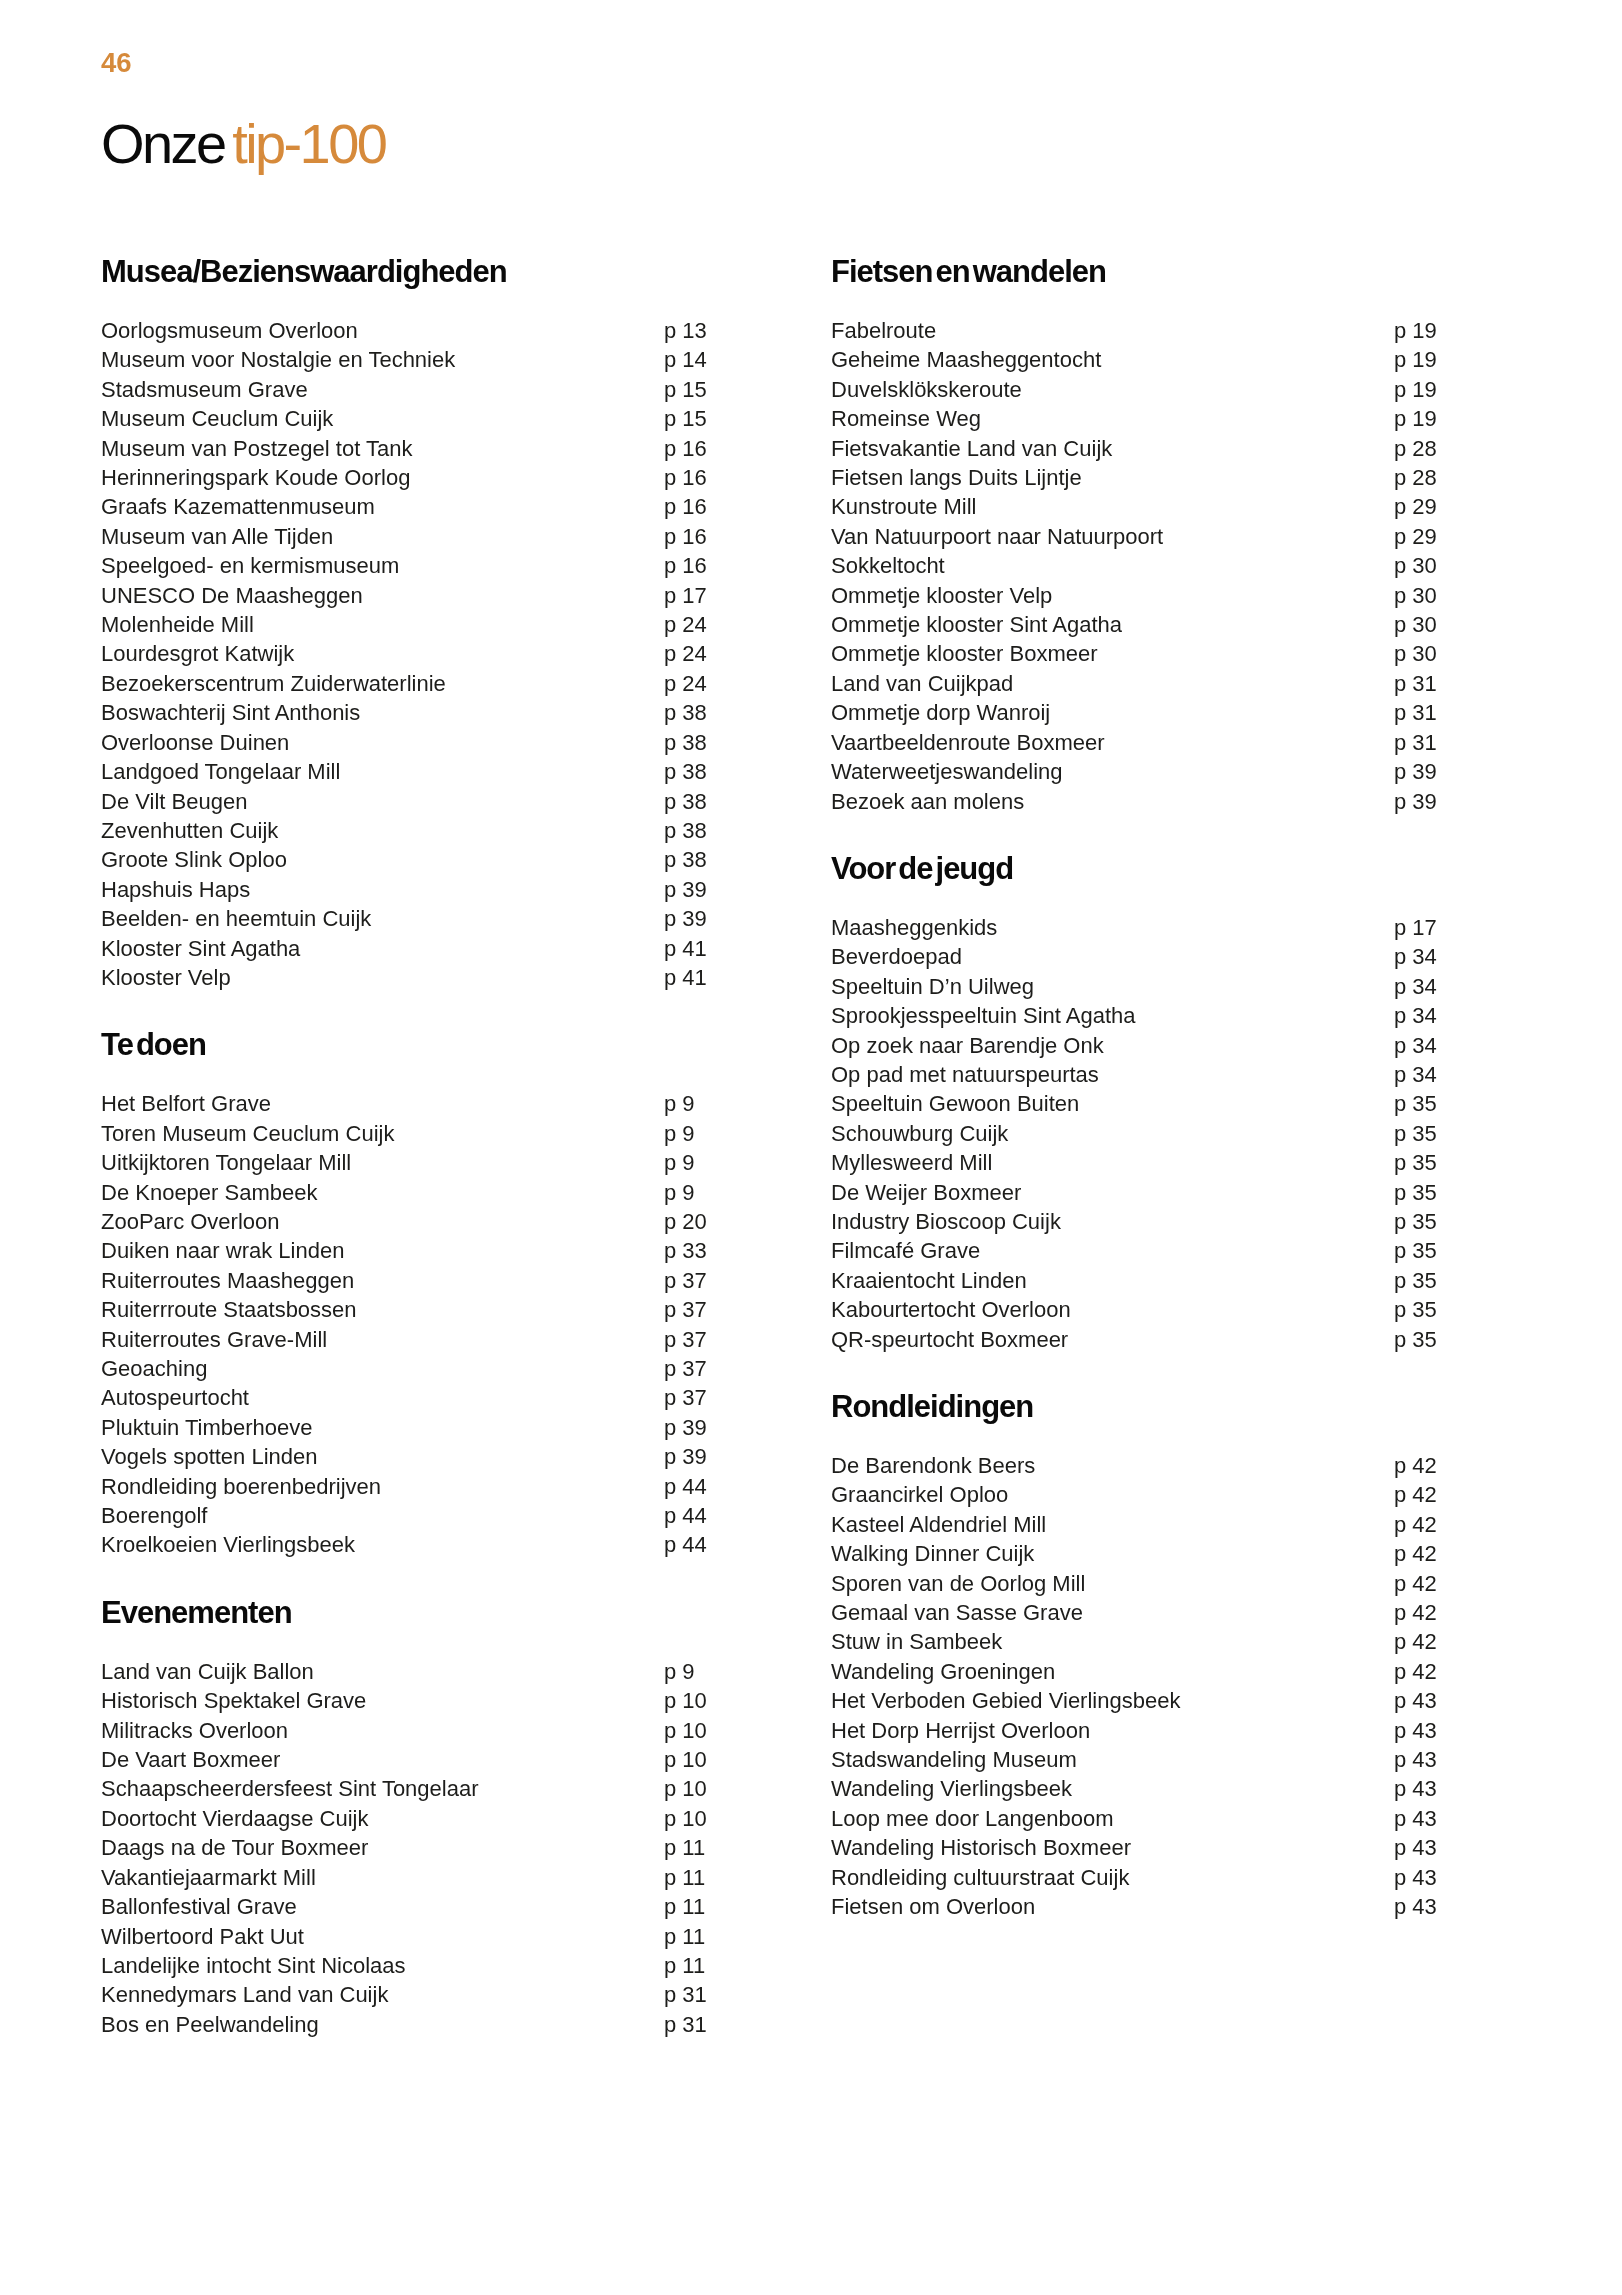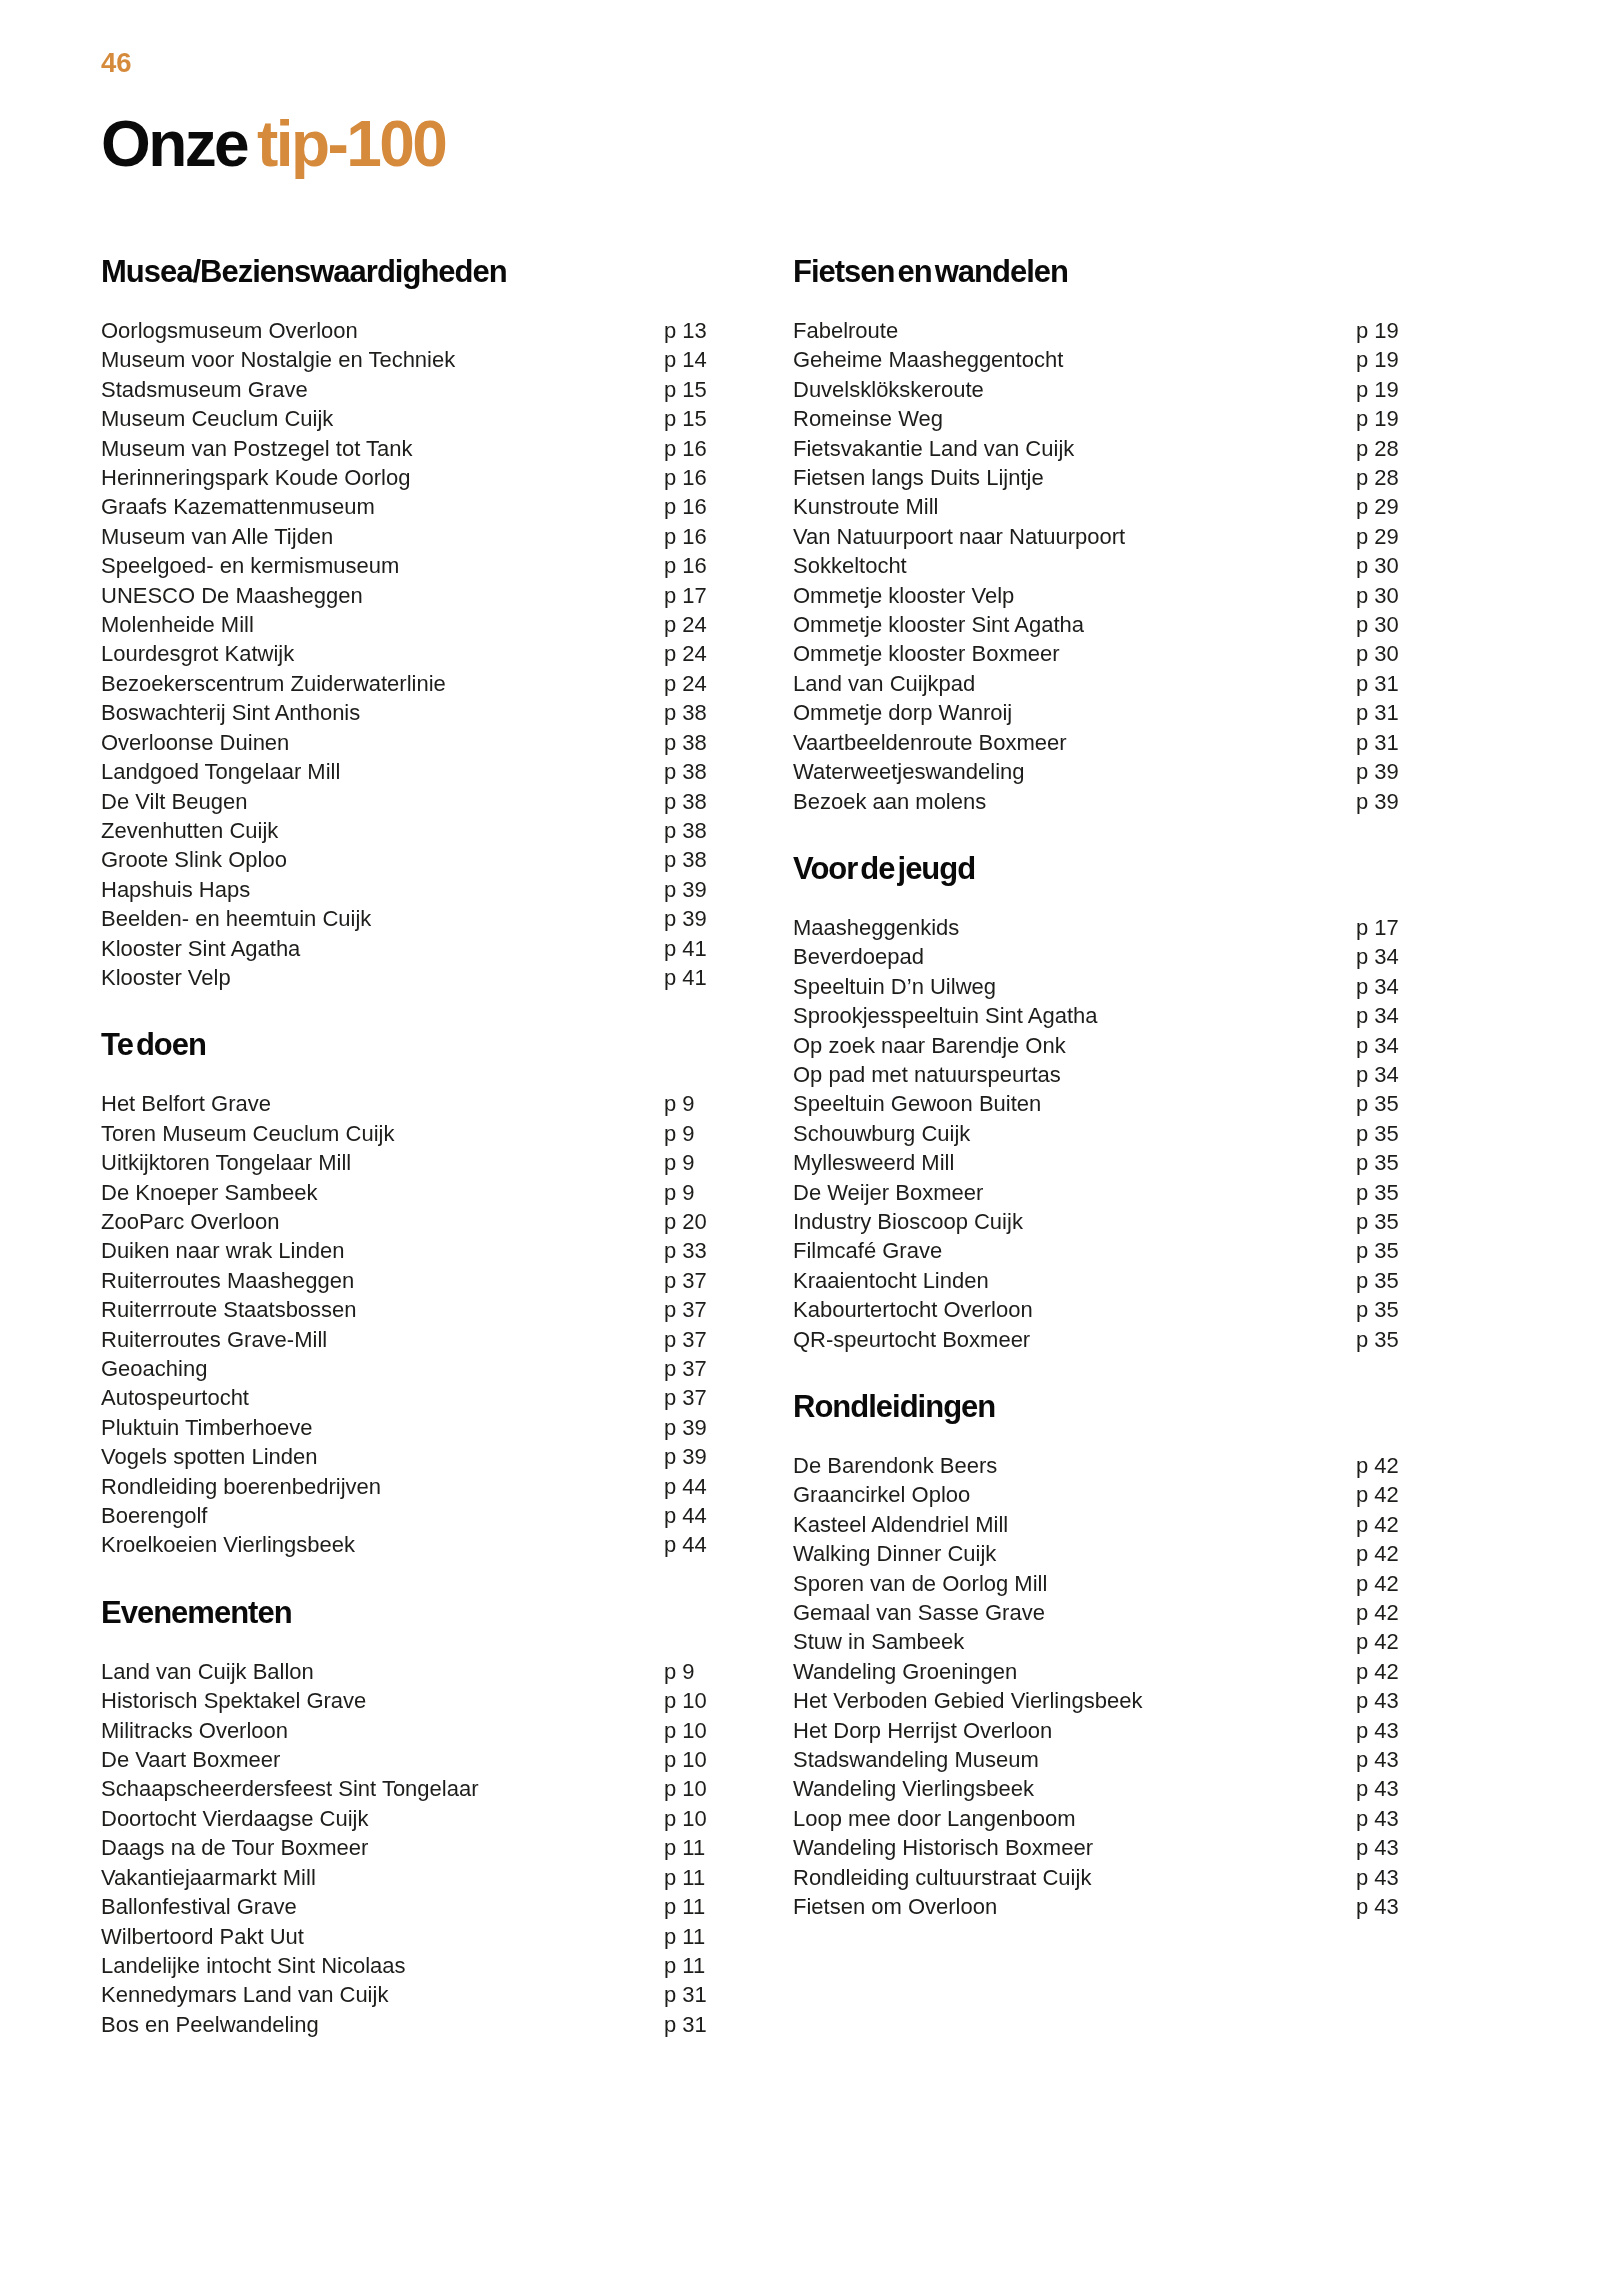--- a/index.html
+++ b/index.html
@@ -20,35 +20,35 @@
   }
   .pagenum {
     font-size: 27.5px;
     font-weight: bold;
     color: var(--accent, #d68a3b);
     letter-spacing: 0px;
     line-height: 33px;
   }
   h1.doc-title {
     margin: 25px 0 0 0;
-    font-size: 64px;
+    font-size: 56px;
     line-height: 80px;
-    font-weight: bold;
+    font-weight: normal;
     letter-spacing: -2.6px;
     word-spacing: -5.2px;
     color: #0a0a0a;
   }
   h1.doc-title .accent {
     color: var(--accent, #d68a3b);
   }
   .columns {
     margin-top: 69px;
     display: grid;
     grid-template-columns: 622px 622px;
-    column-gap: 70px;
+    column-gap: 108px;
     align-items: start;
   }
   .toc-section { margin: 0; }
   .toc-section + .toc-section { margin-top: 34px; }
   h2.sec-heading {
     margin: 0 0 26px 0;
     font-size: 31px;
     line-height: 37px;
     font-weight: bold;
     letter-spacing: -1px;

